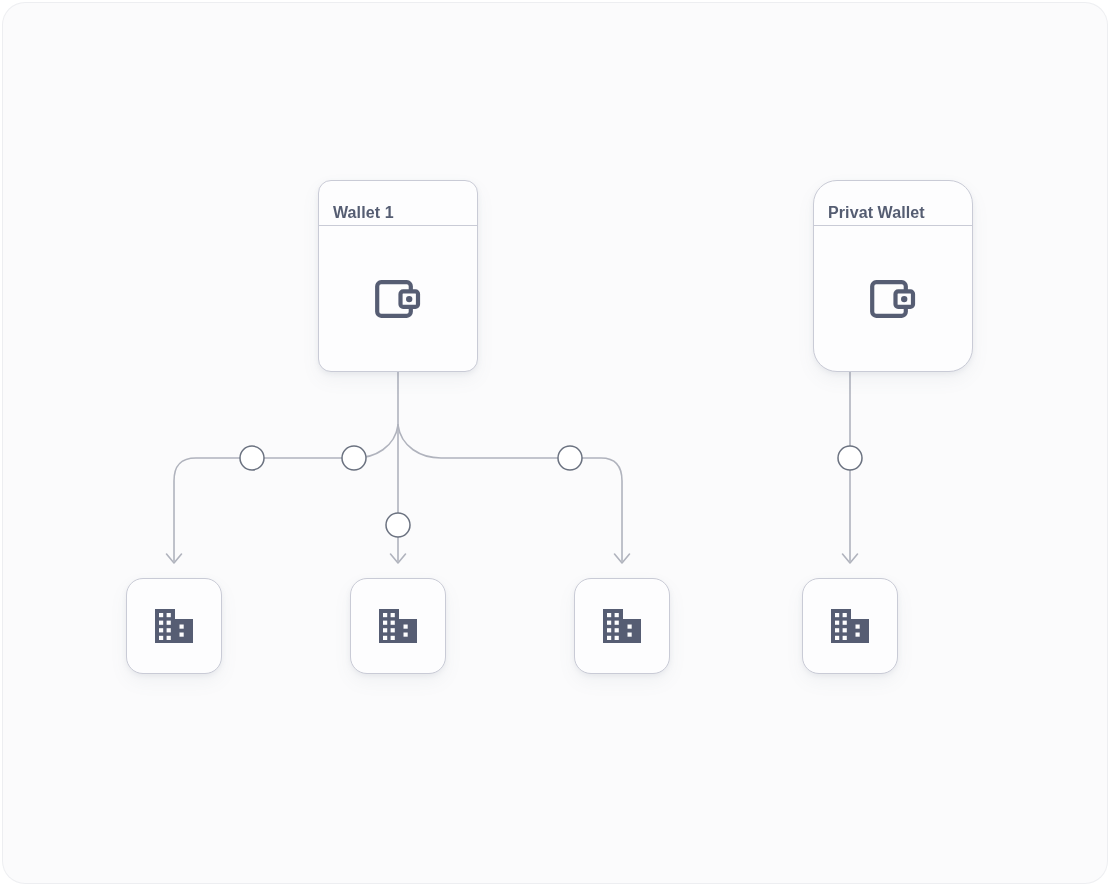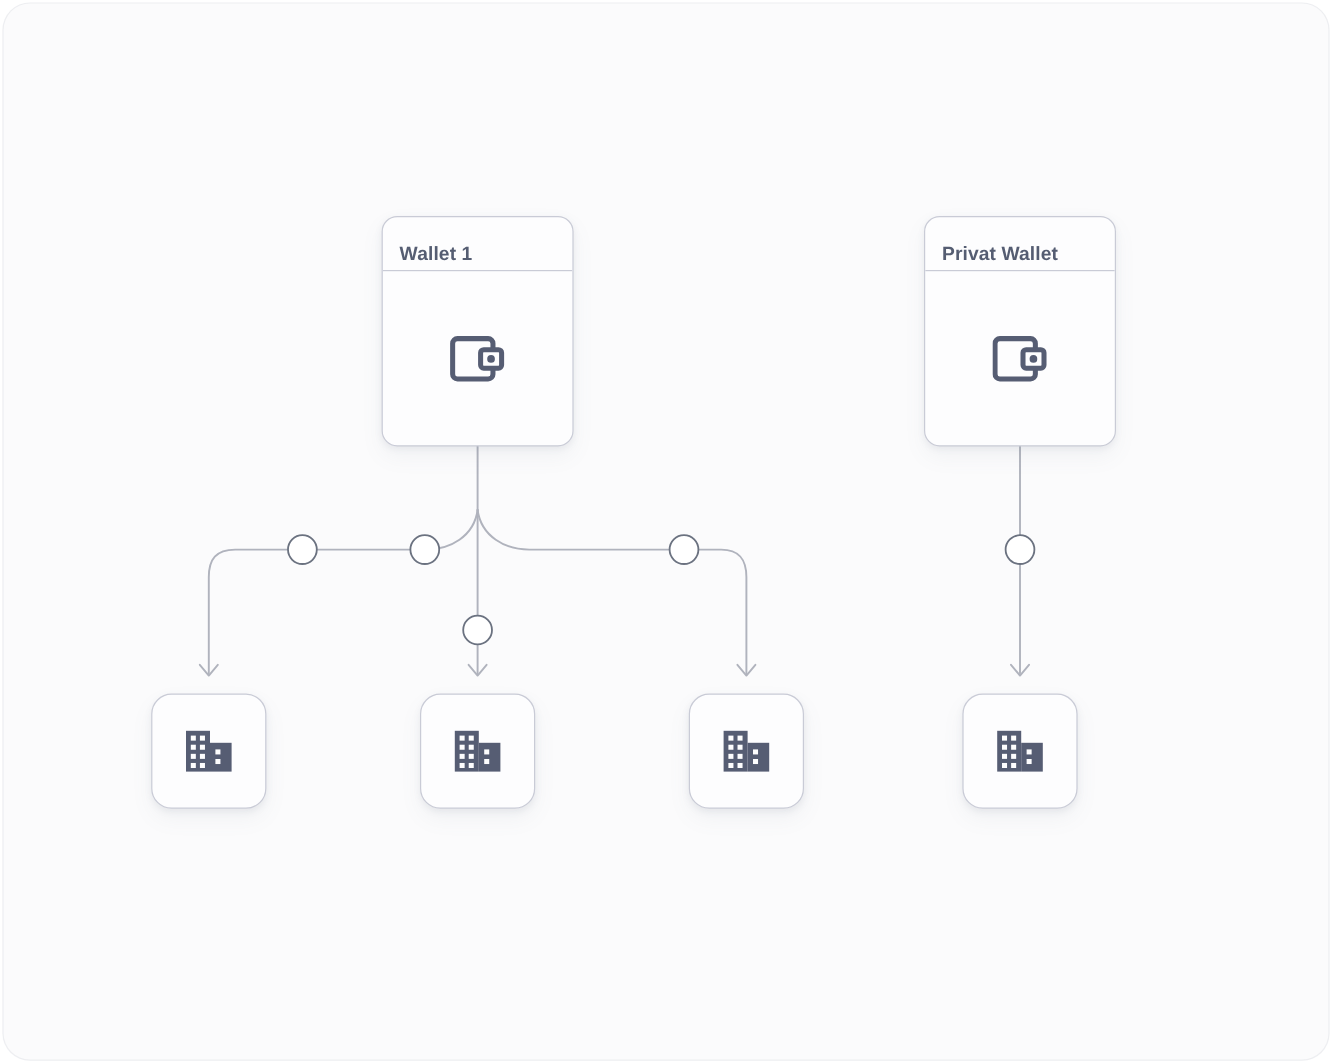--- a/index.html
+++ b/index.html
@@ -166,21 +166,21 @@
       </div>
       <div class="wallet-node-body">
         <svg class="icon-shape" width="46" height="42" viewBox="0 0 46 42">
           <rect x="2.2" y="4.2" width="33.6" height="33.6" rx="4" fill="none" stroke="#565d73" stroke-width="4.2"></rect>
           <rect x="25.5" y="13.4" width="17.5" height="15.4" rx="2.6" fill="#fdfdfe" stroke="#565d73" stroke-width="4.2"></rect>
           <circle cx="34.2" cy="21.1" r="3.2" fill="#565d73"></circle>
         </svg>
       </div>
     </div>
 
-    <div class="wallet-node" style="left:767px; top:177px;">
+    <div class="wallet-node" style="left:810px; top:177px;border-radius:24px;">
       <div class="wallet-node-header">
         <span class="wallet-node-title">Privat Wallet</span>
       </div>
       <div class="wallet-node-body">
         <svg class="icon-shape" width="46" height="42" viewBox="0 0 46 42">
           <rect x="2.2" y="4.2" width="33.6" height="33.6" rx="4" fill="none" stroke="#565d73" stroke-width="4.2"></rect>
           <rect x="25.5" y="13.4" width="17.5" height="15.4" rx="2.6" fill="#fdfdfe" stroke="#565d73" stroke-width="4.2"></rect>
           <circle cx="34.2" cy="21.1" r="3.2" fill="#565d73"></circle>
         </svg>
       </div>

